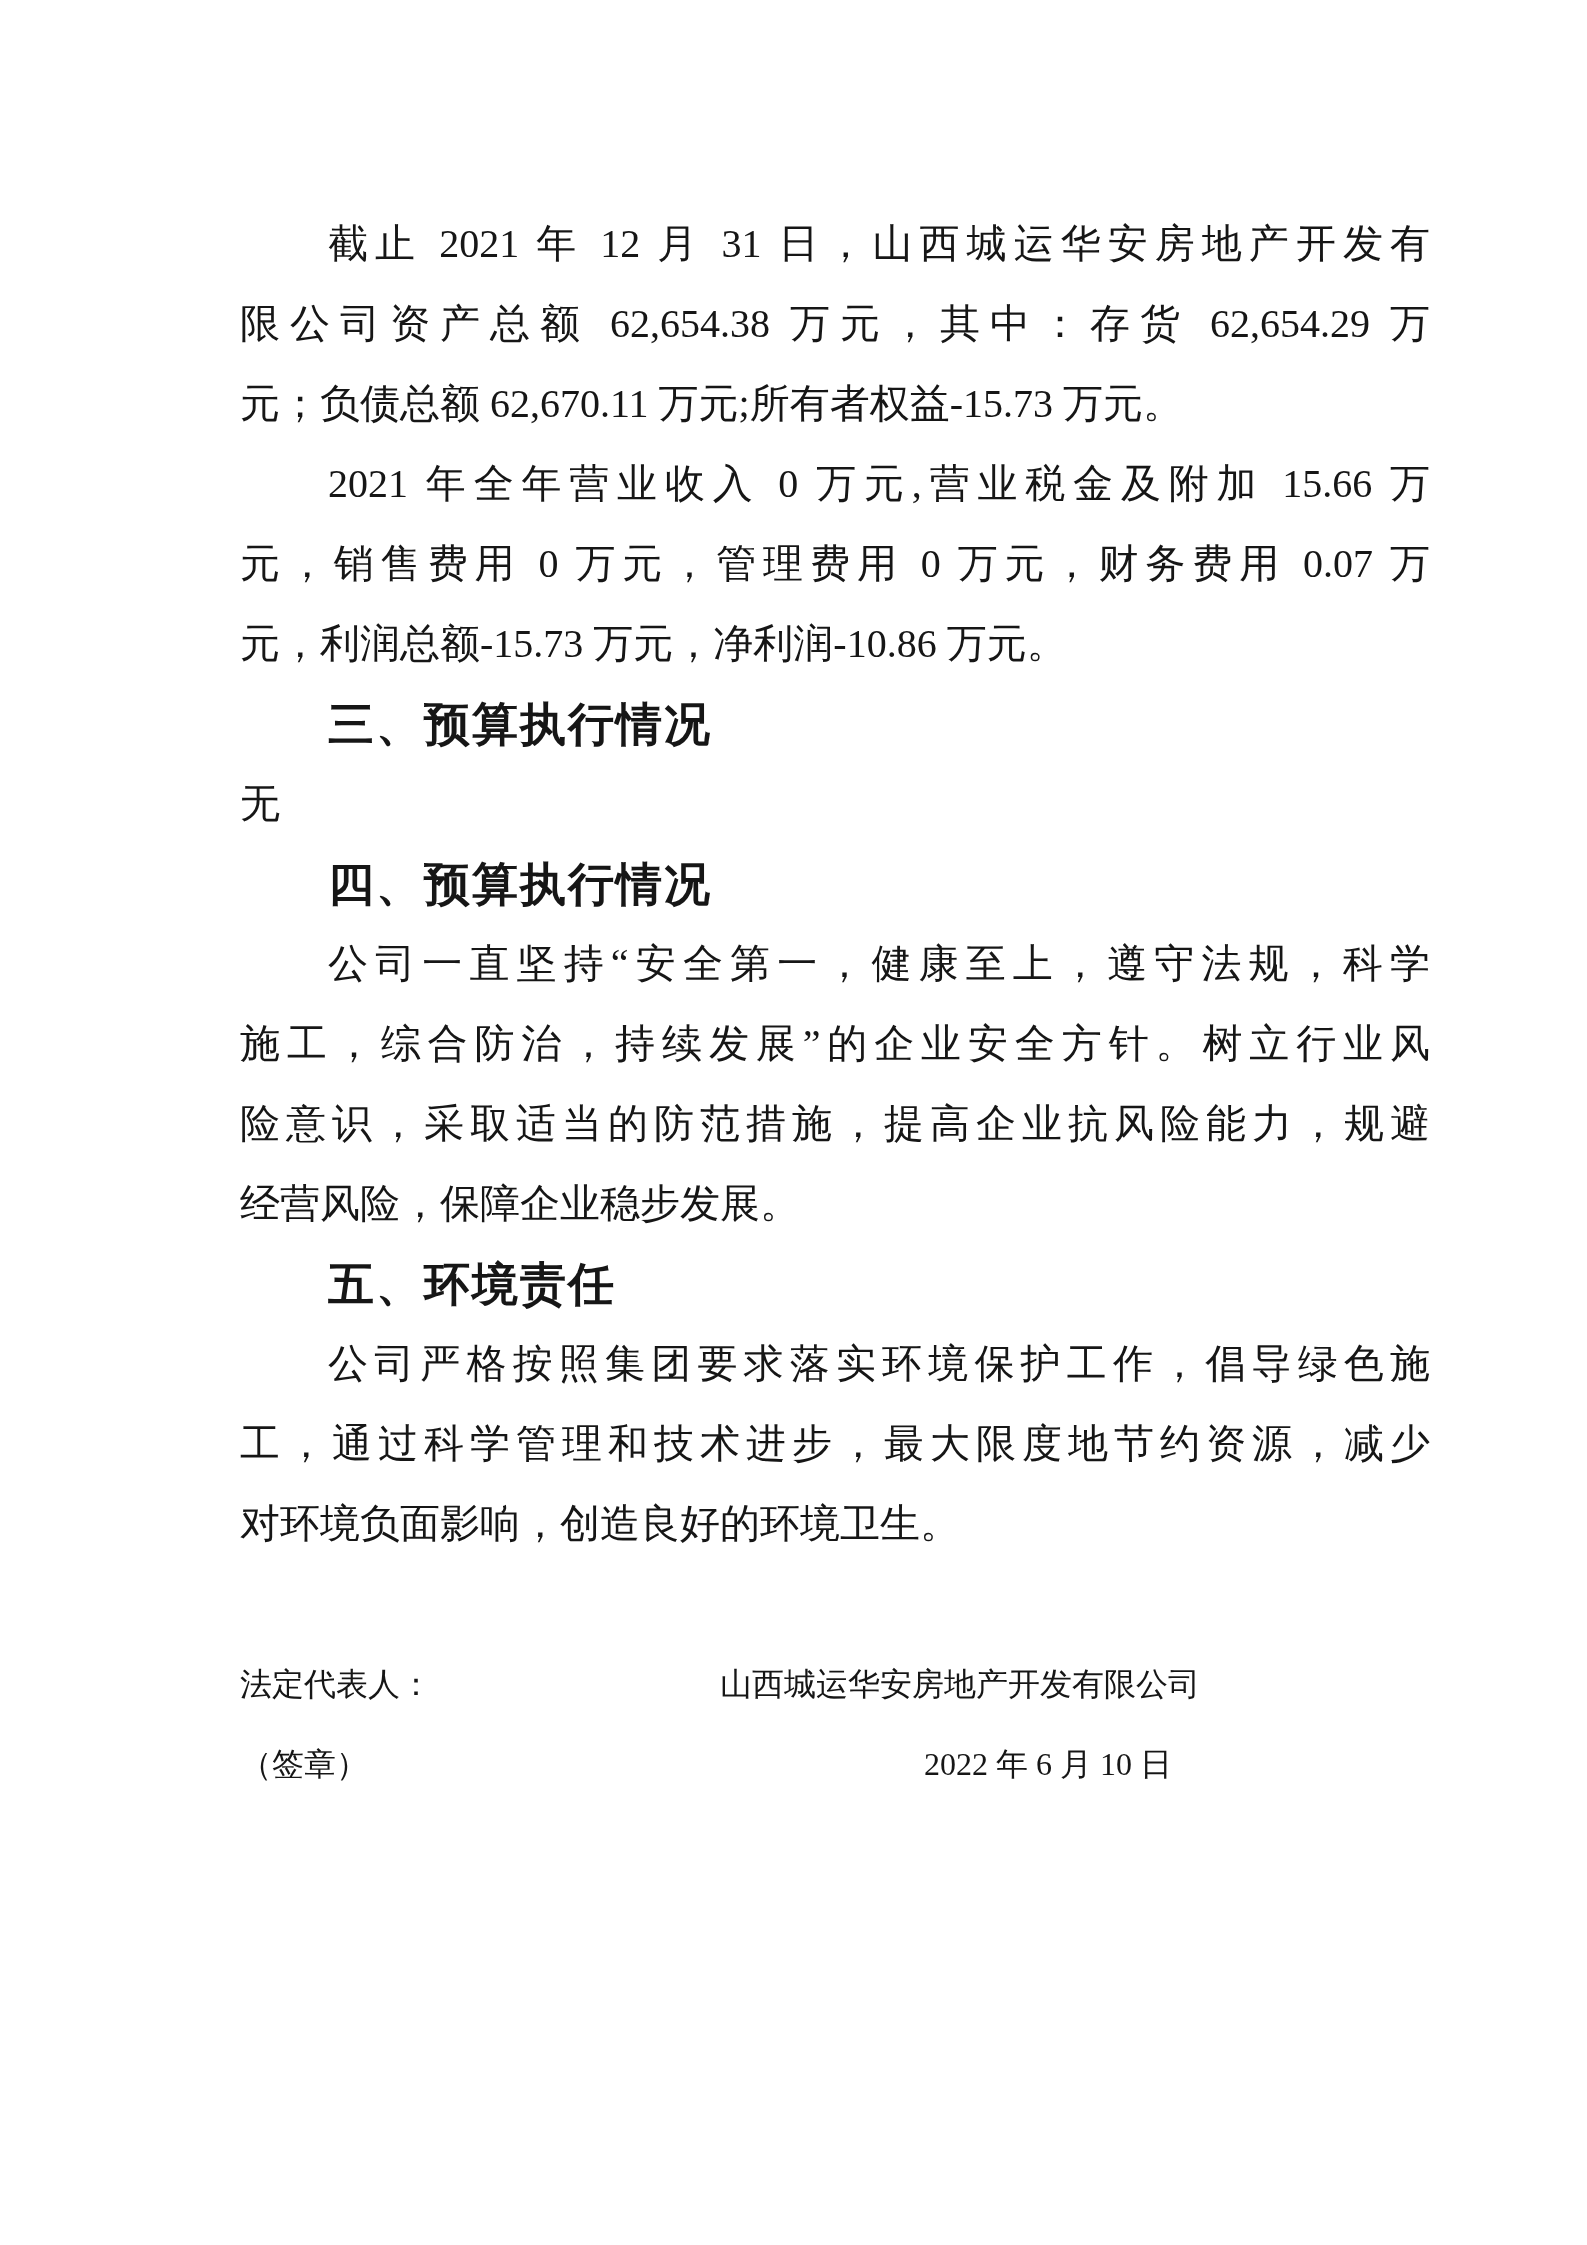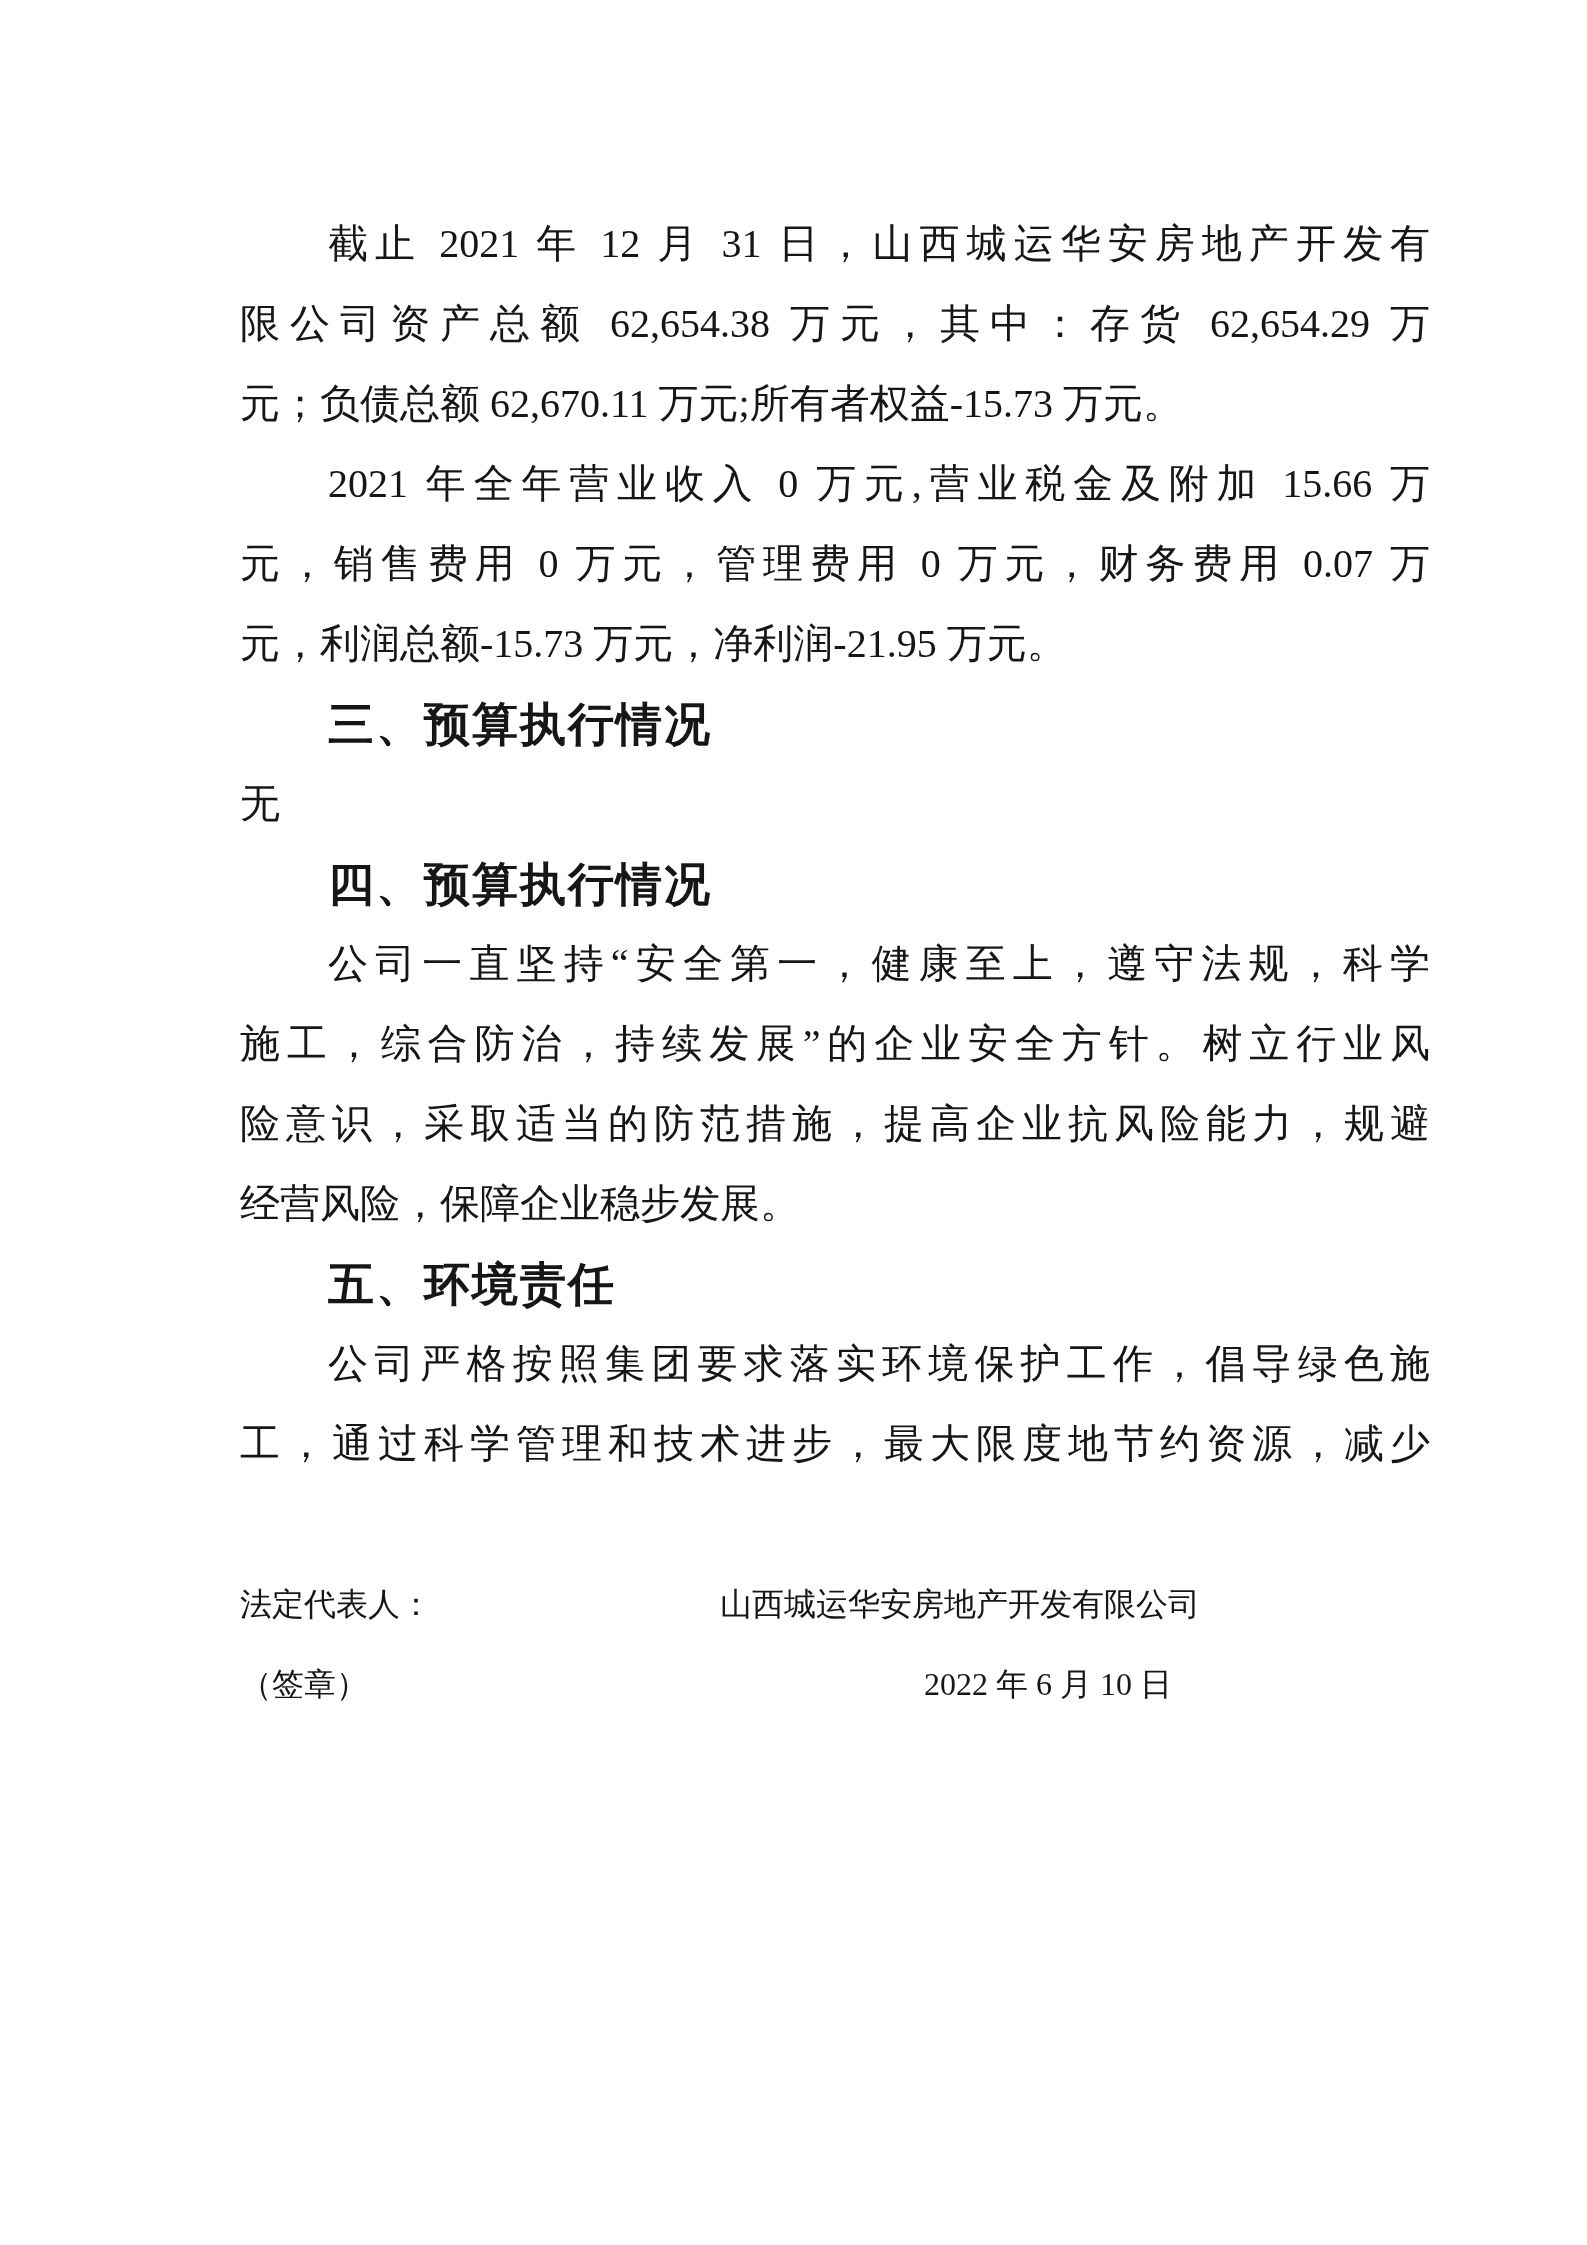--- a/index.html
+++ b/index.html
@@ -80,34 +80,35 @@
 
 <div class="page">
   <div class="content">
 
     <div class="line justify indent">截止 2021 年 12 月 31 日，山西城运华安房地产开发有</div>
     <div class="line justify">限公司资产总额 62,654.38 万元，其中：存货 62,654.29 万</div>
     <div class="line">元；负债总额 62,670.11 万元;所有者权益-15.73 万元。</div>
 
     <div class="line justify indent">2021 年全年营业收入 0 万元,营业税金及附加 15.66 万</div>
     <div class="line justify">元，销售费用 0 万元，管理费用 0 万元，财务费用 0.07 万</div>
-    <div class="line">元，利润总额-15.73 万元，净利润-21.95 万元。</div>
+    <div class="line">元，利润总额-15.73 万元，净利润-10.86 万元。</div>
 
     <div class="line heading">三、预算执行情况</div>
     <div class="line">无</div>
 
     <div class="line heading">四、预算执行情况</div>
     <div class="line justify indent">公司一直坚持“安全第一，健康至上，遵守法规，科学</div>
     <div class="line justify">施工，综合防治，持续发展”的企业安全方针。树立行业风</div>
     <div class="line justify">险意识，采取适当的防范措施，提高企业抗风险能力，规避</div>
     <div class="line">经营风险，保障企业稳步发展。</div>
 
     <div class="line heading">五、环境责任</div>
     <div class="line justify indent">公司严格按照集团要求落实环境保护工作，倡导绿色施</div>
     <div class="line justify">工，通过科学管理和技术进步，最大限度地节约资源，减少</div>
+    <div class="line">对环境负面影响，创造良好的环境卫生。</div>
 
     <div class="spacer"></div>
 
     <div class="footer-row">
       <span class="footer-left">法定代表人：</span>
       <span class="footer-company">山西城运华安房地产开发有限公司</span>
     </div>
     <div class="footer-row">
       <span class="footer-left">（签章）</span>
       <span class="footer-date">2022 年 6 月 10 日</span>

